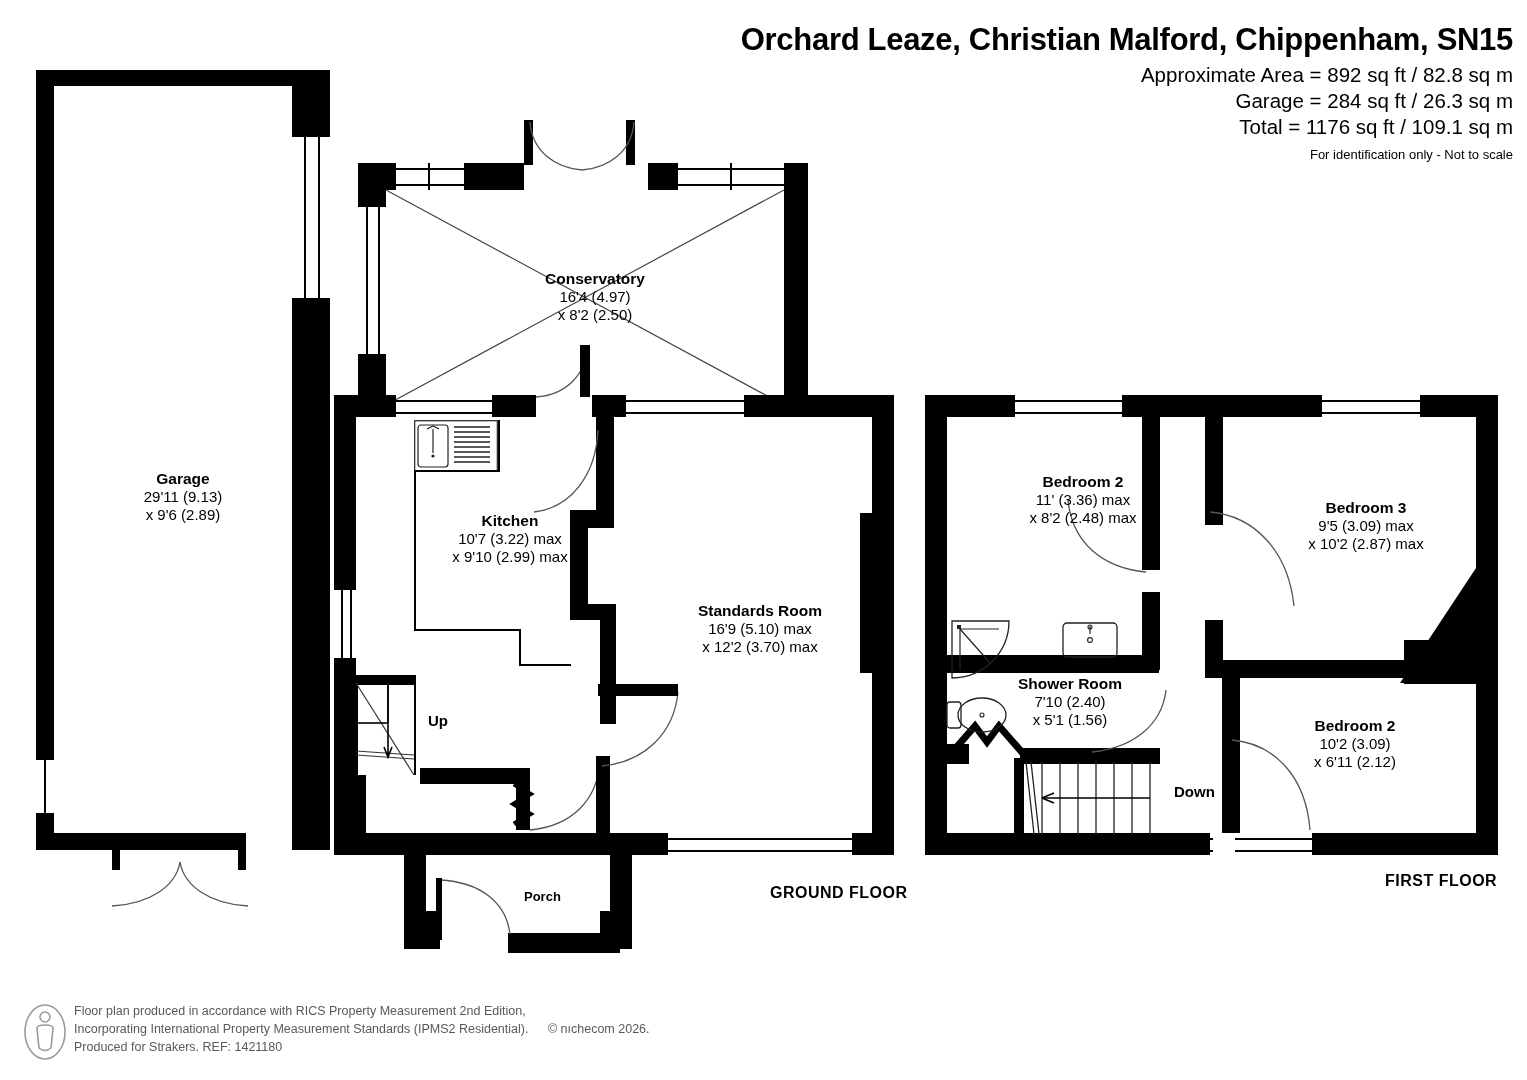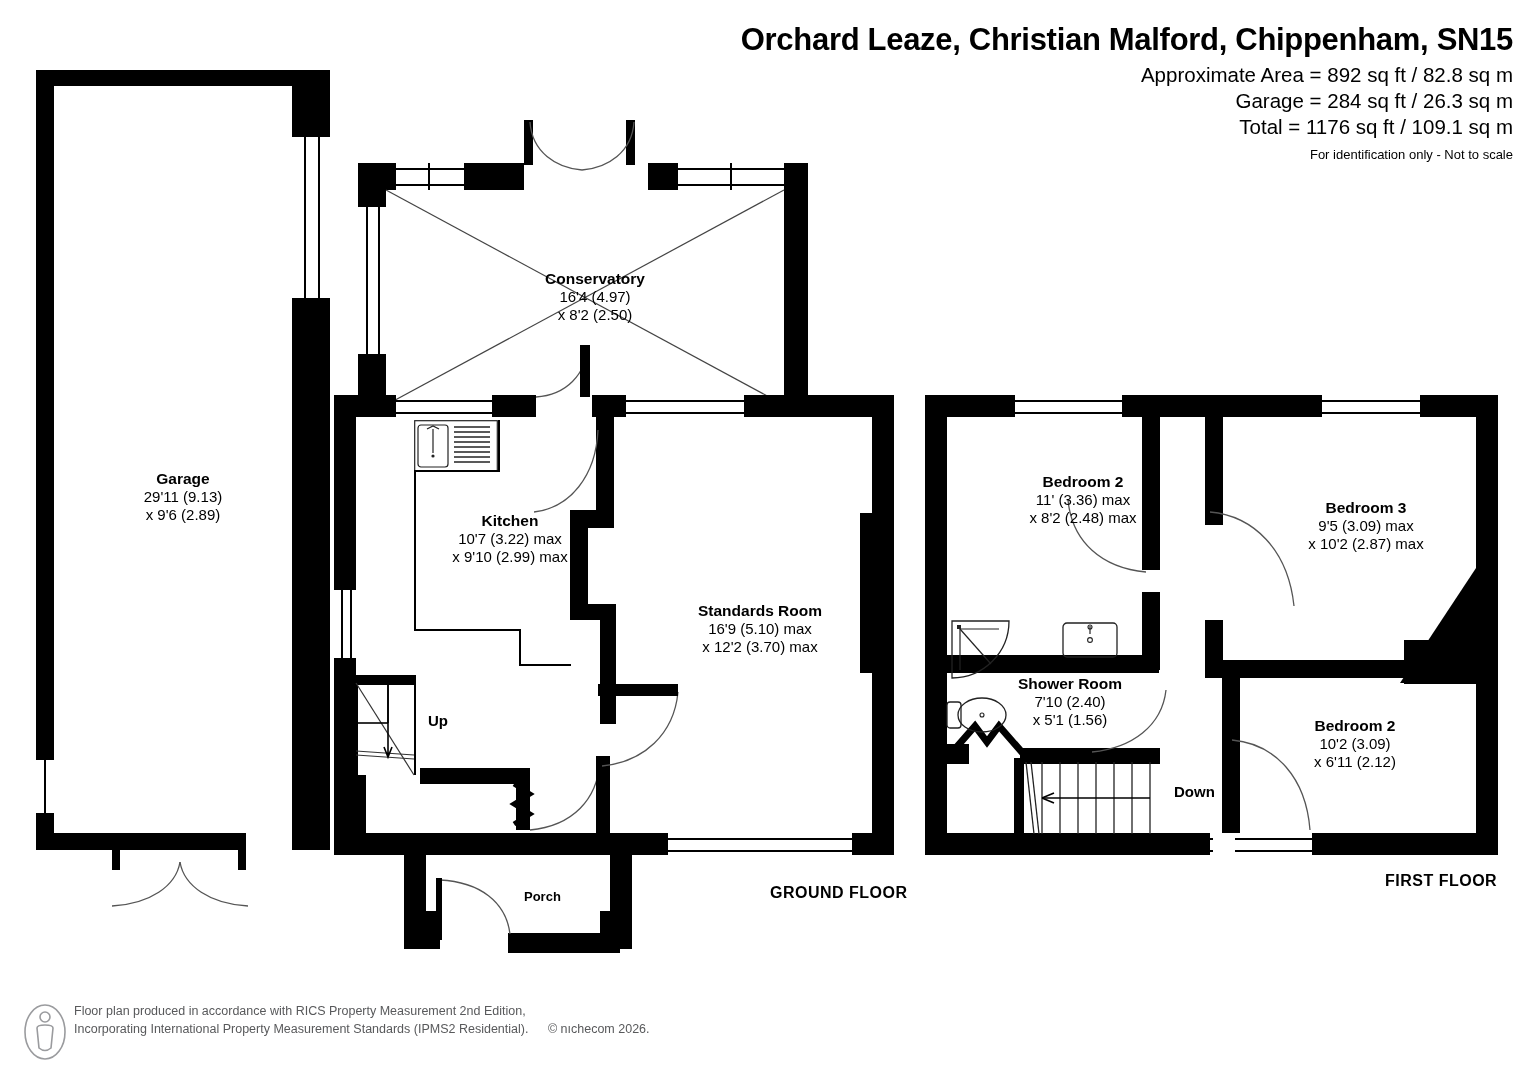--- a/index.html
+++ b/index.html
@@ -372,13 +372,14 @@
   <ellipse cx="21" cy="28" rx="20" ry="27" fill="none" stroke="#9a9b9e" stroke-width="1.6"></ellipse>
   <circle cx="21" cy="13" r="5" fill="none" stroke="#9a9b9e" stroke-width="1.6"></circle>
   <path d="M13 24 C13 20 29 20 29 24 L27 44 Q21 49 15 44 Z" fill="none" stroke="#9a9b9e" stroke-width="1.6"></path>
 </svg>
 <div id="footer">
   <div>Floor plan produced in accordance with RICS Property Measurement 2nd Edition,</div>
   <div>
     <span>Incorporating International Property Measurement Standards (IPMS2 Residential).</span>
     <span class="cc" style="margin-left:16px">© nıchecom 2026.</span>
   </div>
+  <div>Produced for Strakers.   REF: 1421180</div>
 </div>
 
 </body></html>

